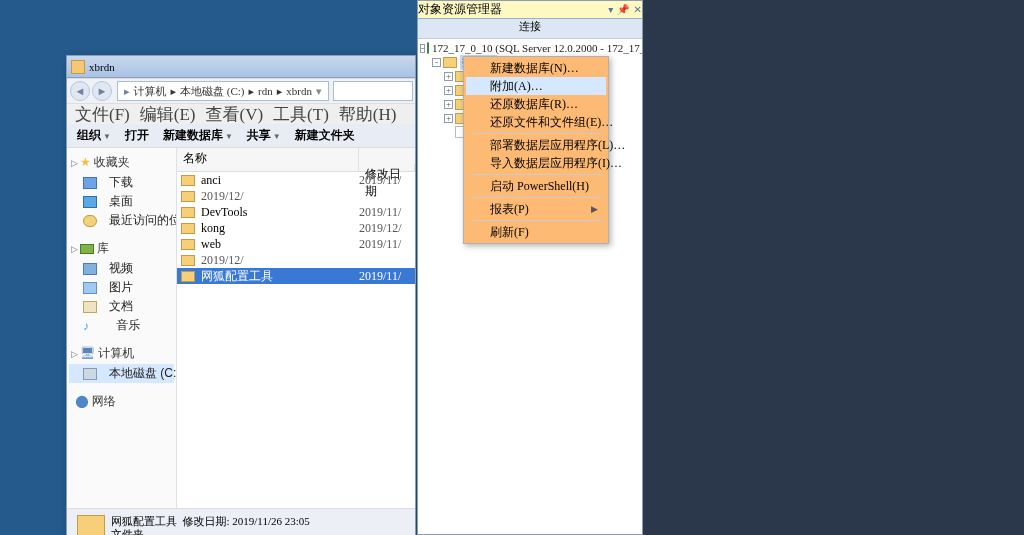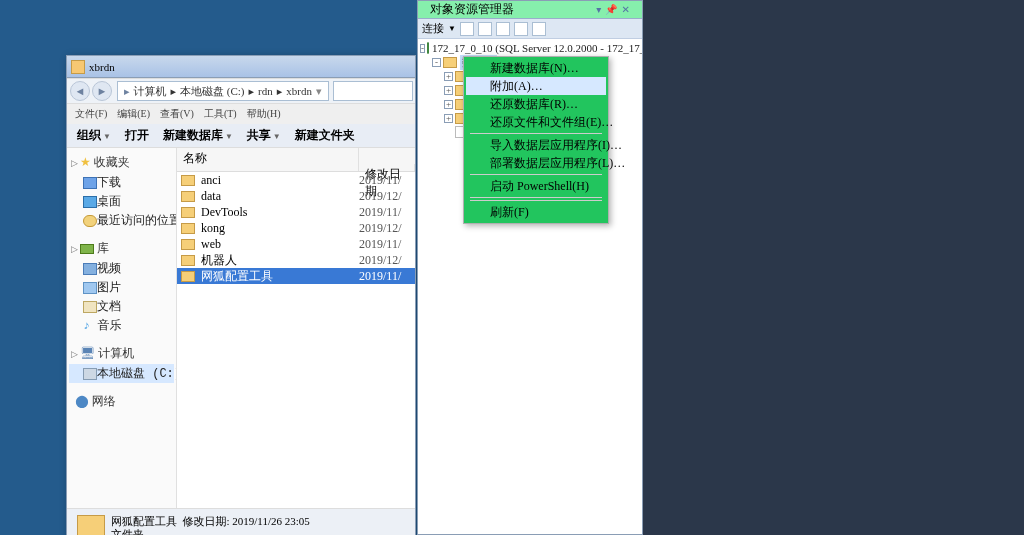--- a/index.html
+++ b/index.html
@@ -1,35 +1,35 @@
 <!DOCTYPE html>
 <html><head>
 <meta charset="utf-8">
 <style>
   * { box-sizing: border-box; }
   body { margin:0; width:1024px; height:535px; background:#245b8c; font-family: "Microsoft YaHei", SimSun, Tahoma, sans-serif; font-size:11px; color:#000; overflow:hidden; position:relative; }
   .win { position:absolute; background:#eee; border:1px solid #8a9db5; box-shadow:2px 2px 8px rgba(0,0,0,.3);}
   .titlebar { height:22px; background:linear-gradient(#c8d8ec,#a9c2e6); display:flex; align-items:center; padding:0 4px; border-bottom:1px solid #8a9db5;}
   .titlebar .ticon { width:14px;height:14px;background:#f7c873;border:1px solid #c69b47;margin-right:4px;}
   .titlebar .ttext { font-size:11px; font-family:SimSun; }
-  .menubar { height:20px; background:#efefef; display:flex; align-items:center; padding-left:4px; color:#444; font-family:SimSun;font-size:10px; gap:2px;}
+  .menubar { height:20px; background:#efefef; display:flex; align-items:center; padding-left:4px; color:#444; font-family:SimSun;font-size:17px; gap:2px;}
   .menubar span{padding:0 4px;}
   .navbar { height:26px; background:#eef2f7; display:flex; align-items:center; border-top:1px solid #ddd;border-bottom:1px solid #ddd;padding:0 2px;}
   .navarrow{width:20px;height:20px;border-radius:10px;border:1px solid #b9c6d7;background:#dfe7f2;margin:0 1px;text-align:center;line-height:18px;color:#6e82a0;}
   .breadcrumb{flex:1;height:20px;border:1px solid #aabed3;background:#fff;display:flex;align-items:center;padding:0 4px;margin:0 4px;font-family:SimSun;font-size:11px;}
   .breadcrumb span{padding:0 2px;color:#333;}
   .searchbox{width:80px;height:20px;border:1px solid #aabed3;background:#fff;}
   .toolbar{height:24px;background:#e8edf5;display:flex;align-items:center;border-bottom:1px solid #ddd;padding:0 4px;font-family:SimSun;font-size:12px;gap:2px;font-weight:bold;}
   .toolbar .tbtn{padding:2px 6px;}
   .toolbar .drop{font-size:8px;color:#666;margin-left:2px;}
   .body{display:flex;height:360px;background:#fff;}
   .sidebar{width:110px;border-right:1px solid #e0e0e0;background:#fafafa;padding:4px 2px;overflow:hidden;}
   .sb-group .hdr{display:flex;align-items:center;padding:2px;font-family:SimSun;font-size:12px;color:#333;}
   .sb-group .hdr .caret{font-size:9px;color:#777;margin-right:2px;}
-  .sb-item{display:flex;align-items:center;padding:1px 2px 1px 14px;font-family:Liberation Mono, monospace;font-size:12px;color:#222;gap:0;white-space:nowrap;}
+  .sb-item{display:flex;align-items:center;padding:1px 2px 1px 14px;font-family:Liberation Sans, sans-serif;font-size:12px;color:#222;gap:12px;white-space:nowrap;}
   .sb-item .ic{width:14px;height:12px;flex:0 0 14px;}
   .ic-star{color:#f0c040;font-size:12px;}
   .ic-blue{background:#6ea3e8;border:1px solid #3d72b5;width:14px;height:10px;}
   .ic-desk{background:#5aa9e6;border:1px solid #2b6ea8;width:14px;height:10px;}
   .ic-clock{background:#f2d27c;border:1px solid #c59a38;border-radius:7px;width:12px;height:12px;}
   .ic-lib{background:#7fb44a;border:1px solid #4d7b1b;width:14px;height:10px;}
   .ic-vid{background:#84b0df;border:1px solid #4b7cb8;width:14px;height:10px;}
   .ic-pic{background:#a0c8f0;border:1px solid #5f93c5;width:14px;height:10px;}
   .ic-doc{background:#f0e4c0;border:1px solid #bda762;width:14px;height:10px;}
   .ic-mus{color:#4aa0e4;font-size:12px;}
@@ -47,33 +47,33 @@
   .frow .fic{width:14px;height:11px;background:#f6cf78;border:1px solid #c69b47;margin-right:6px;}
   .frow .fname{flex:1;}
   .frow .fdate{width:56px;color:#555;}
   .frow.sel{background:#3979d5;color:#fff;}
   .frow.sel .fdate{color:#fff;}
   .detailbar{height:38px;background:#ecf0f6;border-top:1px solid #ddd;display:flex;align-items:center;padding:4px;}
   .detailbar .dic{width:28px;height:26px;background:#f6cf78;border:1px solid #c69b47;margin:0 6px;}
   .detailbar .dtxt{font-family:SimSun;font-size:11px;line-height:13px;}
   
   .panel{position:absolute;background:#eef2f7;border:1px solid #8a9db5;display:flex;flex-direction:column;}
-  .panel .phdr{height:18px;background:#86efac;display:flex;align-items:center;justify-content:space-between;padding:0 12px;font-family:SimSun;font-size:12px;border-bottom:1px solid #99aecb;}
+  .panel .phdr{height:18px;background:#fef9c3;display:flex;align-items:center;justify-content:space-between;padding:0 0;font-family:SimSun;font-size:12px;border-bottom:1px solid #99aecb;}
   .panel .phdr .pbtns{display:flex;gap:4px;font-size:10px;color:#5574a5;}
-  .panel .ptool{height:20px;background:#dde7f3;display:flex;align-items:center;padding:0 4px;gap:4px;font-family:SimSun;font-size:11px;border-bottom:1px solid #c0cee2;}
+  .panel .ptool{height:20px;background:#dde7f3;display:flex;align-items:center;padding:0 4px;gap:4px;font-family:SimSun;font-size:11px;border-bottom:1px solid #c0cee2;flex-direction:column;}
   .panel .ptool .tic{width:14px;height:14px;background:#fff;border:1px solid #aabed3;}
   .tree{flex:1;background:#fff;padding:2px;font-family:SimSun;font-size:11px;color:#222;overflow:hidden;}
   .tnode{display:flex;align-items:center;height:14px;white-space:nowrap;}
   .tnode .tog{width:9px;height:9px;border:1px solid #8a9db5;text-align:center;line-height:7px;font-size:9px;color:#555;margin-right:2px;}
   .tnode .tfold{width:14px;height:11px;background:#f6cf78;border:1px solid #c69b47;margin-right:3px;}
   .tnode .tsrv{width:12px;height:12px;background:#6fb76f;border:1px solid #418741;border-radius:2px;margin-right:3px;}
   .tnode .tdoc{width:11px;height:12px;background:#fff;border:1px solid #bbb;margin-right:3px;}
   .tnode .sel{background:#c4dcfa;padding:0 2px;}
   
-  .ctxmenu{position:absolute;background:#22c55e;border:1px solid #b0b0b0;box-shadow:2px 2px 6px rgba(0,0,0,.3);font-family:SimSun;font-size:12px;padding:2px;}
+  .ctxmenu{position:absolute;background:#fdba74;border:1px solid #b0b0b0;box-shadow:2px 2px 6px rgba(0,0,0,.3);font-family:SimSun;font-size:12px;padding:2px;}
   .ctxmenu .mi{height:18px;display:flex;align-items:center;padding:0 26px 0 24px;white-space:nowrap;position:relative;}
   .ctxmenu .mi.hov{background:#d6e8ff;}
   .ctxmenu .sep{height:1px;background:#ccc;margin:2px 4px;}
   .ctxmenu .sub{position:absolute;right:8px;font-size:9px;color:#555;}
   
   .darkpane{position:absolute;left:643px;top:0;width:381px;height:535px;background:#2b374a;}
 </style>
 </head>
 <body>
 
@@ -173,41 +173,39 @@
         <div class="cdate">修改日期</div>
       </div>
       <div class="filerows" id="filerows">
           <div class="frow">
             <span class="fic"></span>
             <span class="fname">anci</span>
             <span class="fdate">2019/11/</span>
           </div>
           <div class="frow">
             <span class="fic"></span>
-            <span class="fname">data</span>
             <span class="fdate">2019/12/</span>
           </div>
           <div class="frow">
             <span class="fic"></span>
             <span class="fname">DevTools</span>
             <span class="fdate">2019/11/</span>
           </div>
           <div class="frow">
             <span class="fic"></span>
             <span class="fname">kong</span>
             <span class="fdate">2019/12/</span>
           </div>
           <div class="frow">
             <span class="fic"></span>
             <span class="fname">web</span>
             <span class="fdate">2019/11/</span>
           </div>
           <div class="frow">
             <span class="fic"></span>
-            <span class="fname">机器人</span>
             <span class="fdate">2019/12/</span>
           </div>
           <div class="frow sel">
             <span class="fic"></span>
             <span class="fname">网狐配置工具</span>
             <span class="fdate">2019/11/</span>
           </div>
         </div>
     </div>
   </div>
@@ -288,27 +286,31 @@
       <span>附加(A)…</span>
     </div>
     <div class="mi">
       <span>还原数据库(R)…</span>
     </div>
     <div class="mi">
       <span>还原文件和文件组(E)…</span>
     </div>
     <div class="sep"></div>
     <div class="mi">
+      <span>部署数据层应用程序(L)…</span>
+    </div>
+    <div class="mi">
       <span>导入数据层应用程序(I)…</span>
     </div>
-    <div class="mi">
-      <span>部署数据层应用程序(L)…</span>
-    </div>
     <div class="sep"></div>
     <div class="mi">
       <span>启动 PowerShell(H)</span>
     </div>
     <div class="sep"></div>
+    <div class="mi">
+      <span>报表(P)</span>
+      <span class="sub">▶</span>
+    </div>
     <div class="sep"></div>
     <div class="mi">
       <span>刷新(F)</span>
     </div>
   </div>
 
 </body></html>

